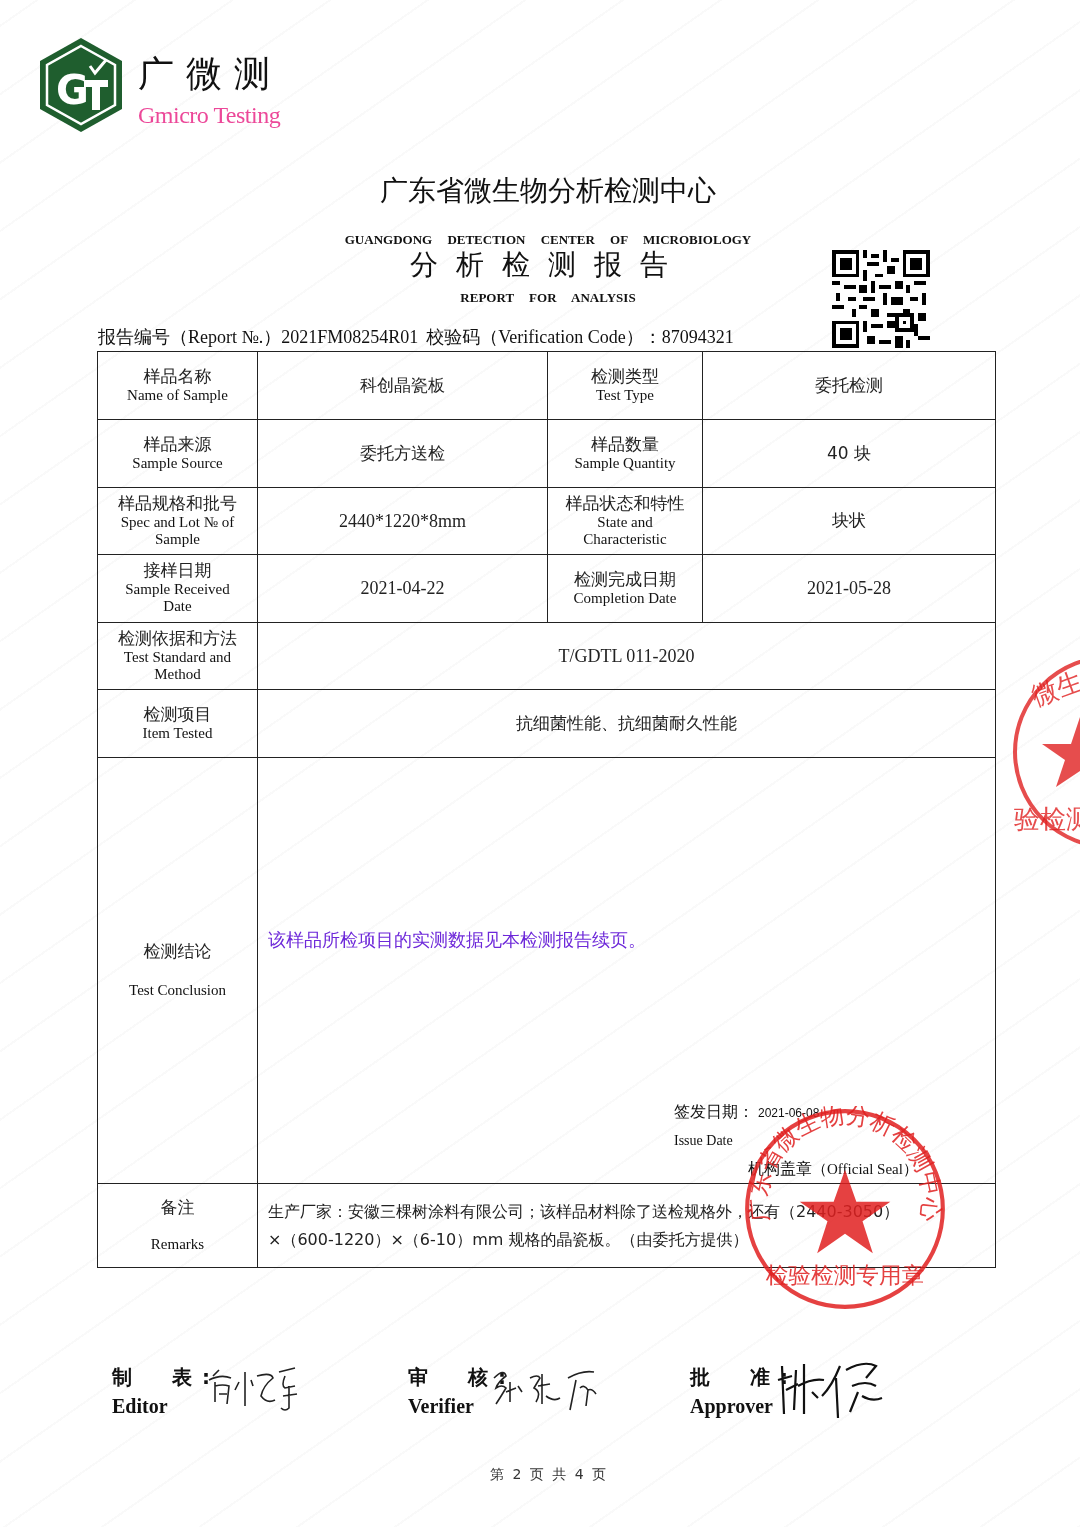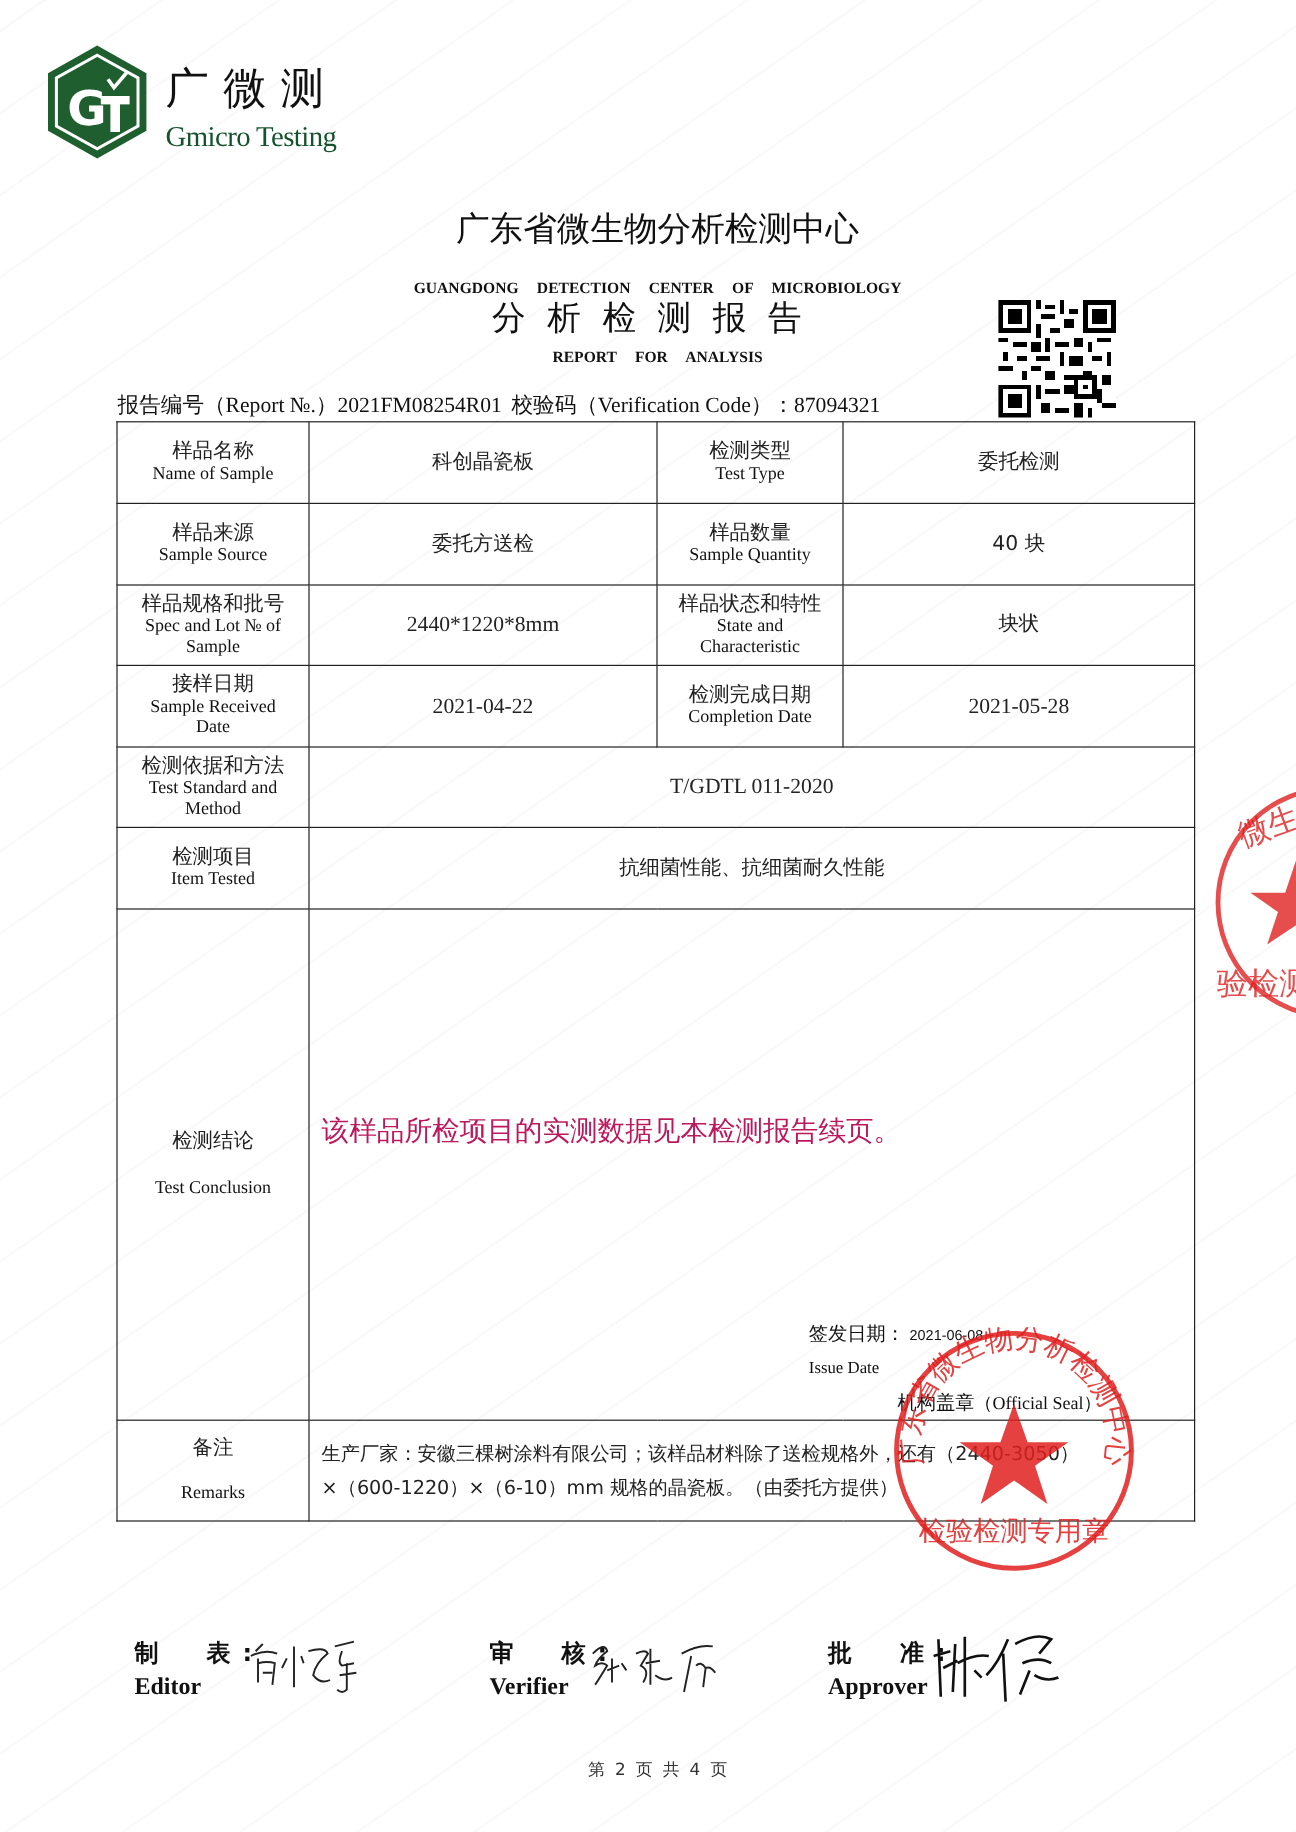--- a/index.html
+++ b/index.html
@@ -13,21 +13,21 @@
       background-image: repeating-linear-gradient(-35deg, rgba(200,200,200,0.10) 0 2px, transparent 2px 56px);
     }
     .logo { position: absolute; left: 38px; top: 36px; z-index: 2; }
     .logo-hex { position: absolute; left: 0; top: 0; width: 86px; height: 98px; }
     .logo-cn {
       position: absolute; left: 100px; top: 14px; white-space: nowrap;
       font-family: "DejaVu Sans", sans-serif; font-size: 36px; letter-spacing: 12px; color: #111;
     }
     .logo-en {
       position: absolute; left: 100px; top: 66px; white-space: nowrap;
-      font-size: 24px; color: #14532d; letter-spacing: -0.5px;
+      font-size: 24px; color: #ec4899; letter-spacing: -0.5px;
     }
     .title-cn {
       position: absolute; left: 0; width: 1096px; top: 172px; text-align: center;
       font-family: "DejaVu Sans", sans-serif; font-size: 28px; color: #111; z-index: 2;
     }
     .title-en {
       position: absolute; left: 0; width: 1096px; top: 232px; text-align: center;
       font-size: 13px; font-weight: bold; word-spacing: 12px; z-index: 2;
     }
     .report-cn {
@@ -52,21 +52,21 @@
       border: 1.5px solid #222; text-align: center; vertical-align: middle;
       padding: 0 6px; line-height: 1.15;
     }
     .lbl-cn { font-family: "DejaVu Sans", sans-serif; font-size: 17px; display: block; color: #222; }
     .lbl-en { font-size: 15px; display: block; color: #111; }
     .val { font-family: "DejaVu Sans", sans-serif; font-size: 17px; color: #222; }
     .val-serif { font-size: 18px; color: #222; }
     .conclusion-cell { position: relative; text-align: left !important; vertical-align: top !important; }
     .conclusion-text {
       position: absolute; left: 10px; top: 172px;
-      font-family: "DejaVu Sans", sans-serif; font-size: 23px; color: #be185d;
+      font-family: "DejaVu Sans", sans-serif; font-size: 18px; color: #6d28d9;
     }
     .issue-date-cn { position: absolute; left: 416px; top: 345px; font-family: "DejaVu Sans", sans-serif; font-size: 16px; white-space: nowrap; }
     .issue-date-val { font-family: Liberation Sans, sans-serif; font-size: 12px; margin-left: 4px; margin-top: 18px; }
     .issue-date-en { position: absolute; left: 416px; top: 375px; font-size: 14px; white-space: nowrap; }
     .seal-label { position: absolute; left: 490px; top: 402px; font-family: "DejaVu Sans", sans-serif; font-size: 16px; white-space: nowrap; }
     .seal-label .en { font-family: "Liberation Serif", serif; font-size: 15px; }
     .remarks-text {
       text-align: left !important; font-family: "DejaVu Sans", sans-serif; font-size: 16px;
       line-height: 28px !important; padding: 0 10px !important; color: #222;
     }

